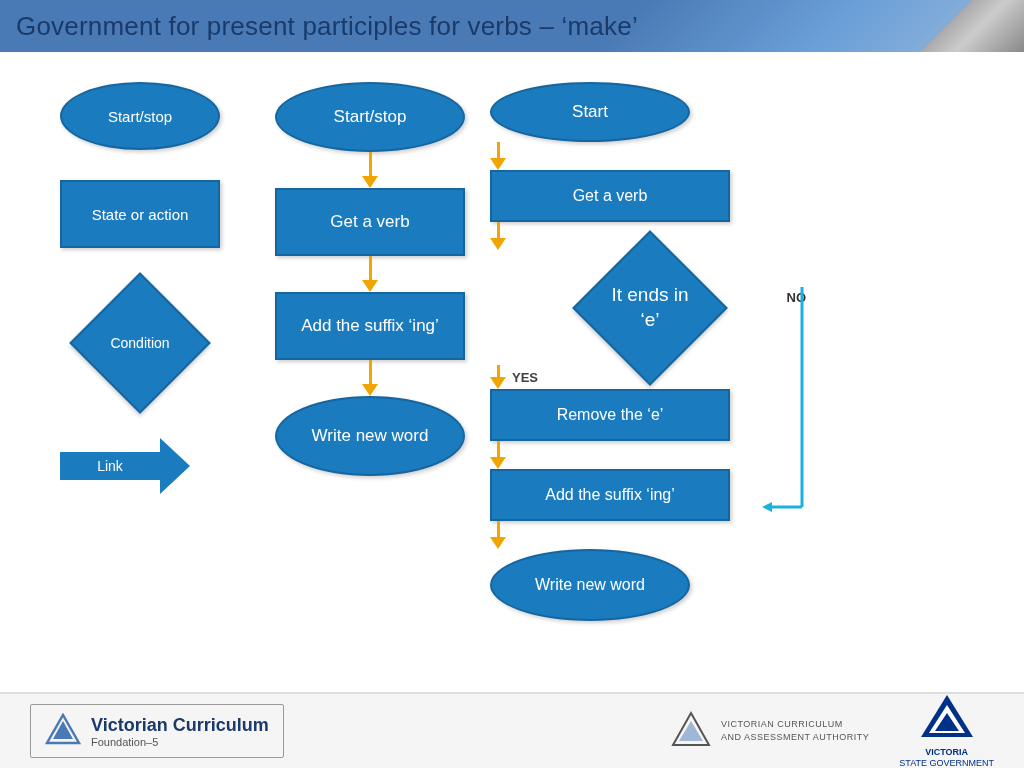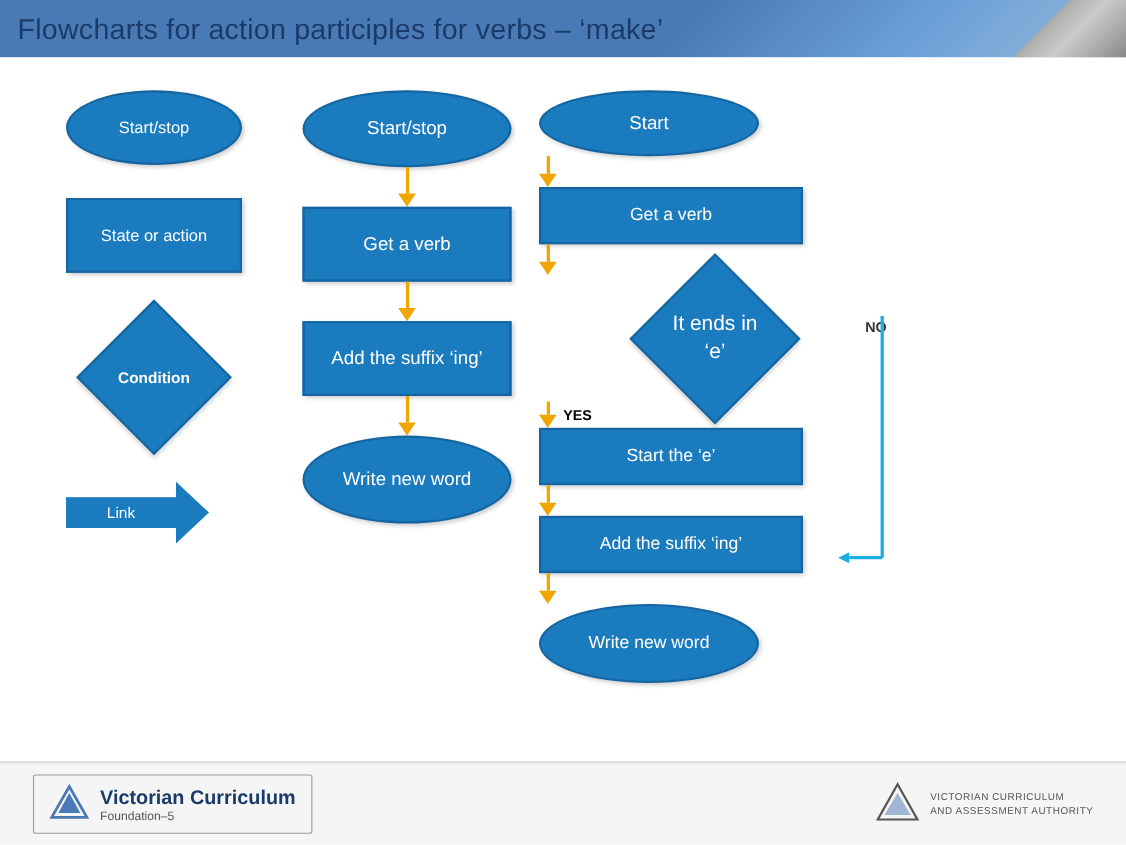--- a/index.html
+++ b/index.html
@@ -231,58 +231,58 @@
       height: 50px;
     }
 
     
     .no-label {
       color: #333;
       font-size: 13px;
       font-weight: bold;
     }
     .yes-label {
-      color: #000000;
+      color: #404040;
       font-size: 13px;
       font-weight: bold;
     }
 
     
     .loop-arrow {
       position: absolute;
       right: 18px;
       top: 215px;
       width: 50px;
       height: 240px;
     }
   </style>
 </head>
 <body>
 
 <div class="header-bar">
-  <span class="header-title">Flowcharts for action participles for verbs – ‘make’</span>
+  <span class="header-title">Government for present participles for verbs – ‘make’</span>
 </div>
 
 <div class="main">
 
   <div class="legend-col">
 
     <div style="display:flex;flex-direction:column;align-items:center;gap:0;">
       <div class="oval" style="width:160px;height:68px;">
         <span>Start/stop</span>
       </div>
     </div>
 
     <div style="display:flex;flex-direction:column;align-items:center;">
       <div class="rect" style="width:160px;height:68px;">
         <span>State or action</span>
       </div>
     </div>
 
-    <div style="display:flex;flex-direction:column;align-items:flex-start;margin-top:10px;font-weight:bold;">
+    <div style="display:flex;flex-direction:column;align-items:flex-start;margin-top:10px;">
       <div class="diamond-wrap" style="width:160px;height:110px;">
         <div class="diamond" style="width:100px;height:100px;"></div>
         <span class="diamond-text">Condition</span>
       </div>
     </div>
 
     <div style="display:flex;flex-direction:column;align-items:flex-start;margin-top:10px;width:160px;">
       <div class="arrow-right-wrap">
         <div class="arrow-right-body" style="width:100px;">
           <span style="color:#fff;font-size:14px;">Link</span>
@@ -359,21 +359,21 @@
 
     <div style="position:relative;width:240px;display:flex;align-items:center;">
       <div class="down-arrow" style="height:24px;">
         <div class="down-arrow-line"></div>
         <div class="down-arrow-head"></div>
       </div>
       <span class="yes-label" style="margin-left:6px;font-size:13px;">YES</span>
     </div>
 
     <div class="rect" style="width:240px;height:52px;font-size:16px;">
-      <span>Start the ‘e’</span>
+      <span>Remove the ‘e’</span>
     </div>
 
     <div class="down-arrow" style="height:28px;">
       <div class="down-arrow-line"></div>
       <div class="down-arrow-head"></div>
     </div>
 
     <div class="rect" style="width:240px;height:52px;font-size:16px;">
       <span>Add the suffix ‘ing’</span>
     </div>
@@ -419,15 +419,28 @@
       <svg class="vcaa-logo" viewBox="0 0 40 40" xmlns="http://www.w3.org/2000/svg">
         <polygon points="20,2 38,34 2,34" fill="none" stroke="#555" stroke-width="2"></polygon>
         <polygon points="20,10 32,30 8,30" fill="#4a7ab5" opacity="0.5"></polygon>
       </svg>
       <div>
         <div class="vcaa-text">VICTORIAN CURRICULUM</div>
         <div class="vcaa-text">AND ASSESSMENT AUTHORITY</div>
       </div>
     </div>
 
+    <div style="text-align:center;">
+      <svg class="vic-logo" viewBox="0 0 60 50" xmlns="http://www.w3.org/2000/svg">
+
+        <polygon points="30,2 56,44 4,44" fill="#003087"></polygon>
+        <polygon points="30,12 48,40 12,40" fill="white"></polygon>
+        <polygon points="30,20 42,38 18,38" fill="#003087"></polygon>
+        <text x="30" y="68" text-anchor="middle" font-size="7" fill="#003087" font-weight="bold"></text>
+      </svg>
+      <div style="font-size:9px;font-weight:bold;color:#003087;text-transform:uppercase;line-height:1.2;">
+        <span>VICTORIA</span><br>
+        <span style="font-weight:normal;">State Government</span>
+      </div>
+    </div>
   </div>
 
 </div>
 
 </body></html>

